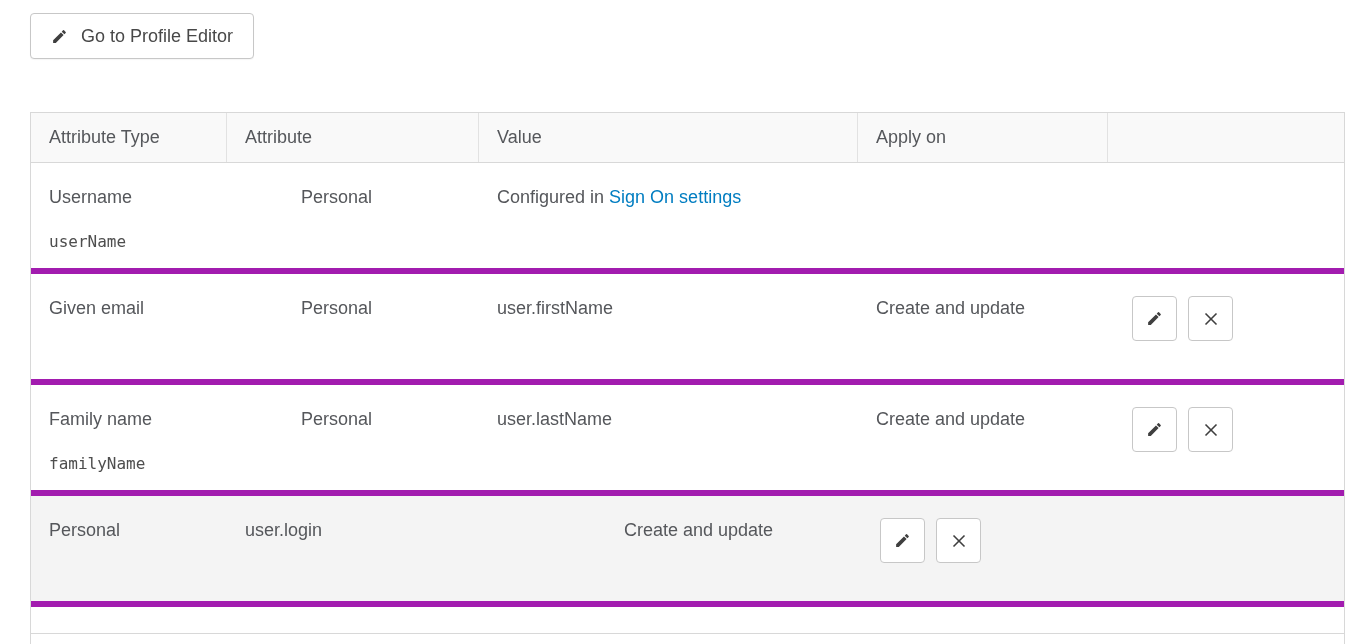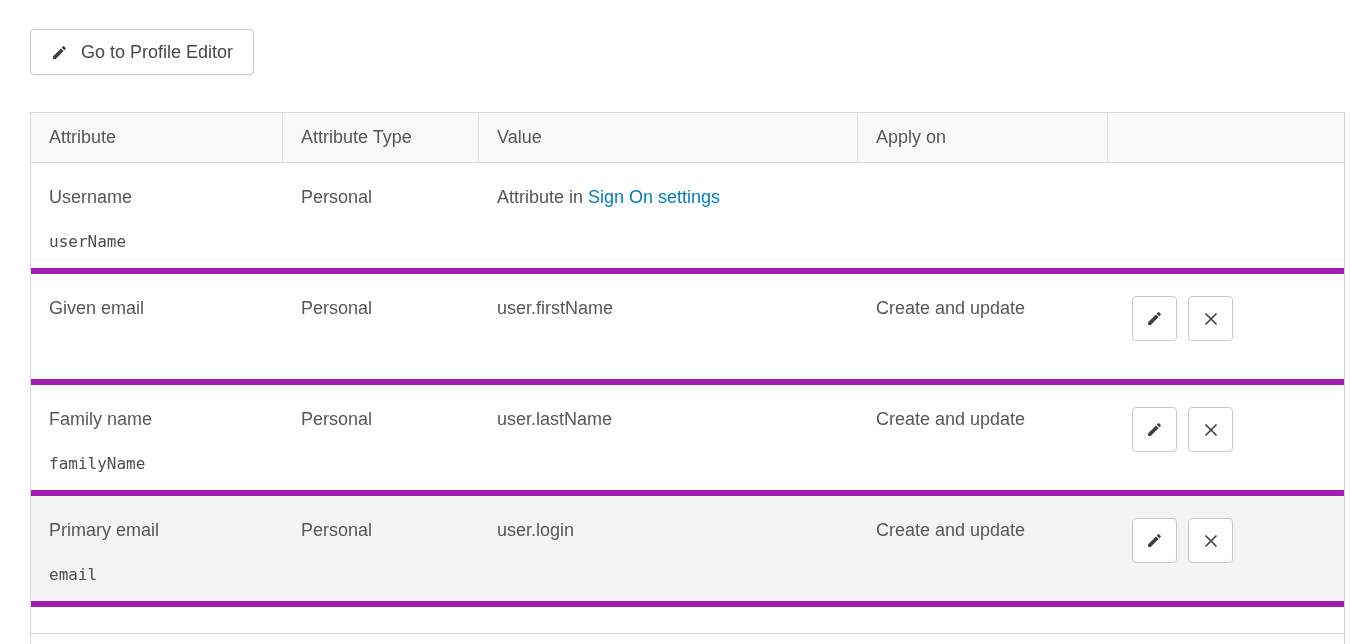--- a/index.html
+++ b/index.html
@@ -6,21 +6,21 @@
   html, body { width: 1370px; height: 644px; }
   body {
     position: relative;
     overflow: hidden;
     background: #ffffff;
     color: #4e4e4e;
     font-family: "Liberation Sans", "DejaVu Sans", sans-serif;
   }
 
   
-  .toolbar { position: absolute; top: 29px; left: 30px; display: flex; }
+  .toolbar { position: absolute; top: 13px; left: 30px; display: flex; }
   .btn {
     height: 46px;
     display: inline-flex; align-items: center; gap: 13px;
     padding: 0 20px;
     background: #ffffff;
     border: 1px solid #c7c7c7;
     border-radius: 4px;
     font-size: 18px;
     color: #484848;
     font-family: inherit;
@@ -79,34 +79,34 @@
     <svg width="17" height="17" viewBox="0 0 24 24" fill="#3f3f3f">
         <path d="M3 17.25V21h3.75L17.81 9.94l-3.75-3.75L3 17.25zM20.71 7.04c.39-.39.39-1.02 0-1.41l-2.34-2.34a.996.996 0 0 0-1.41 0l-1.83 1.83 3.75 3.75 1.83-1.83z"></path>
       </svg>
     <span>Go to Profile Editor</span>
   </button>
 </div>
 
 <div class="table-wrap">
 
   <div class="thead">
+    <div class="th c2">Attribute Type</div>
     <div class="th c1">Attribute</div>
-    <div class="th c2">Attribute Type</div>
     <div class="th c3">Value</div>
     <div class="th c4">Apply on</div>
     <div class="th c5"></div>
   </div>
 
   <div class="row">
     <div class="cell c1">
       <div class="attr-label">Username</div>
       <div class="attr-key">userName</div>
     </div>
     <div class="cell c2">Personal</div>
-    <div class="cell c3"><span>Attribute in </span><a class="link">Sign On settings</a></div>
+    <div class="cell c3"><span>Configured in </span><a class="link">Sign On settings</a></div>
     <div class="cell c4"></div>
     <div class="c5 actions"></div>
   </div>
 
   <div class="row">
     <div class="cell c1">
       <div class="attr-label">Given email</div>
     </div>
     <div class="cell c2">Personal</div>
     <div class="cell c3">user.firstName</div>
@@ -143,24 +143,20 @@
       <button class="icon-btn">
         <svg width="16" height="16" viewBox="0 0 16 16" stroke="#3f3f3f" stroke-width="1.6">
             <line x1="2.5" y1="2.5" x2="13.5" y2="13.5"></line>
             <line x1="13.5" y1="2.5" x2="2.5" y2="13.5"></line>
           </svg>
       </button>
     </div>
   </div>
 
   <div class="row highlight">
-    <div class="cell c1">
-      <div class="attr-label">Primary email</div>
-      <div class="attr-key">email</div>
-    </div>
     <div class="cell c2">Personal</div>
     <div class="cell c3">user.login</div>
     <div class="cell c4">Create and update</div>
     <div class="c5 actions">
       <button class="icon-btn">
         <svg width="17" height="17" viewBox="0 0 24 24" fill="#3f3f3f">
             <path d="M3 17.25V21h3.75L17.81 9.94l-3.75-3.75L3 17.25zM20.71 7.04c.39-.39.39-1.02 0-1.41l-2.34-2.34a.996.996 0 0 0-1.41 0l-1.83 1.83 3.75 3.75 1.83-1.83z"></path>
           </svg>
       </button>
       <button class="icon-btn">

